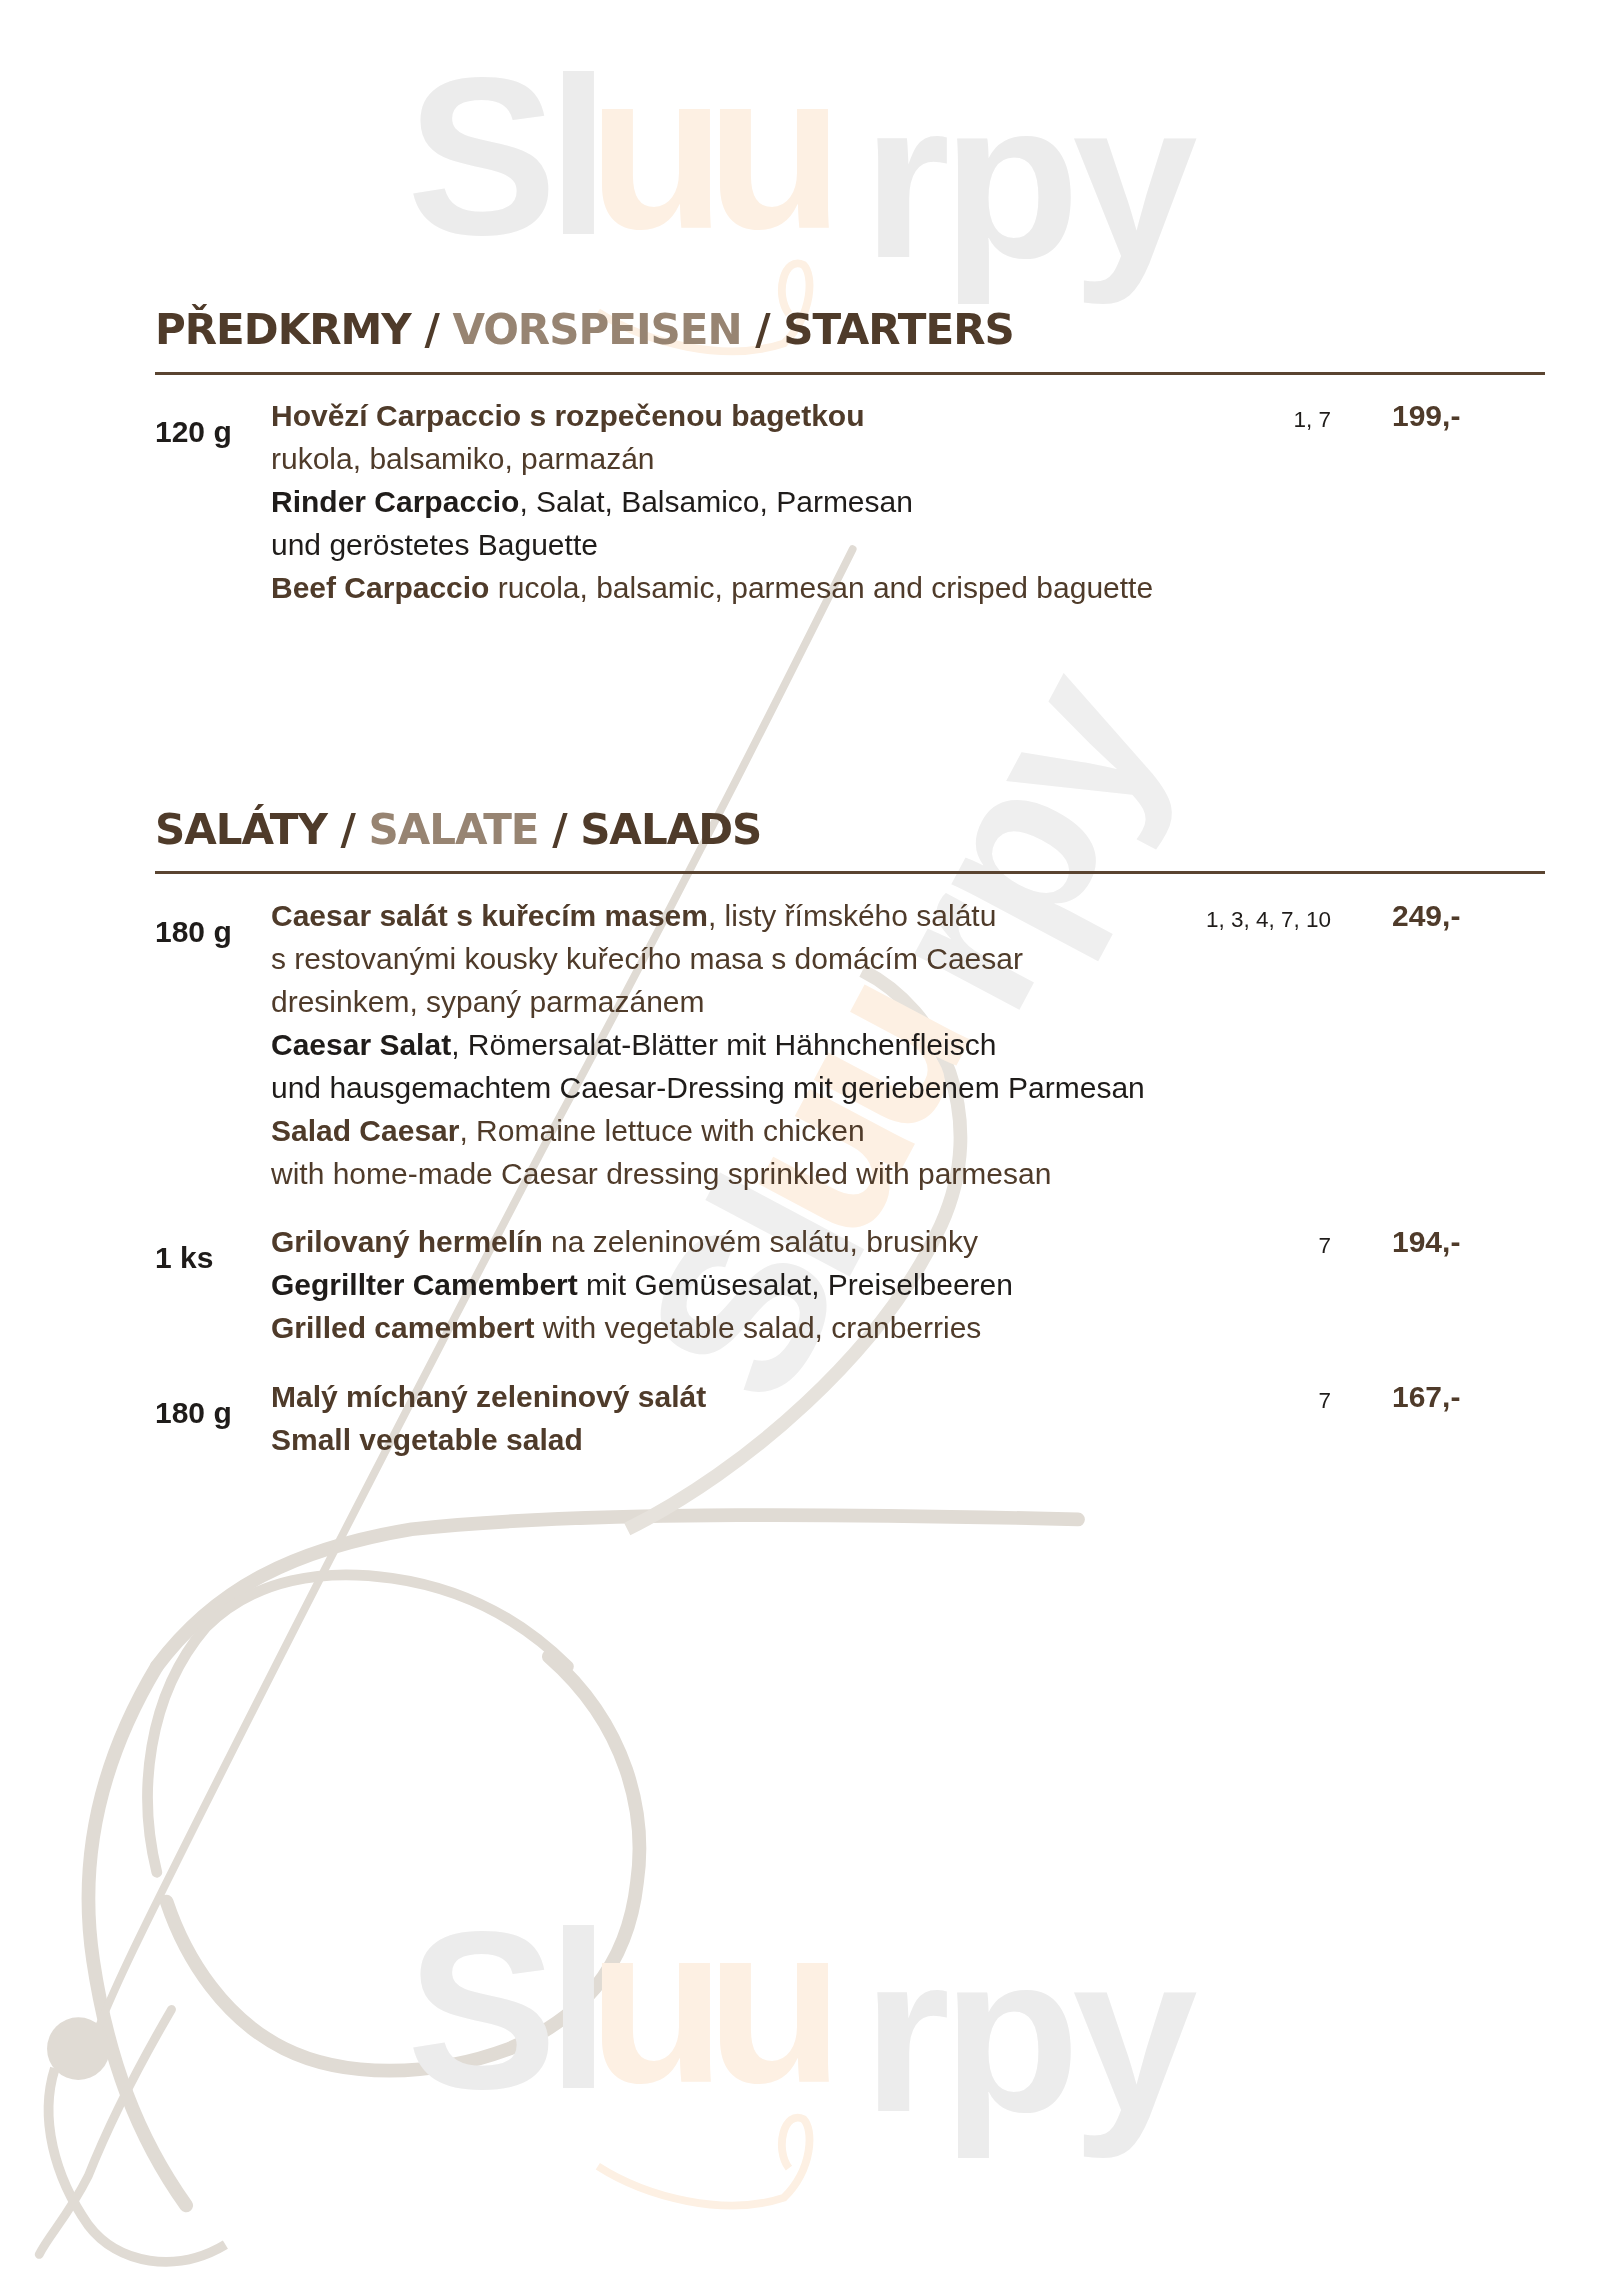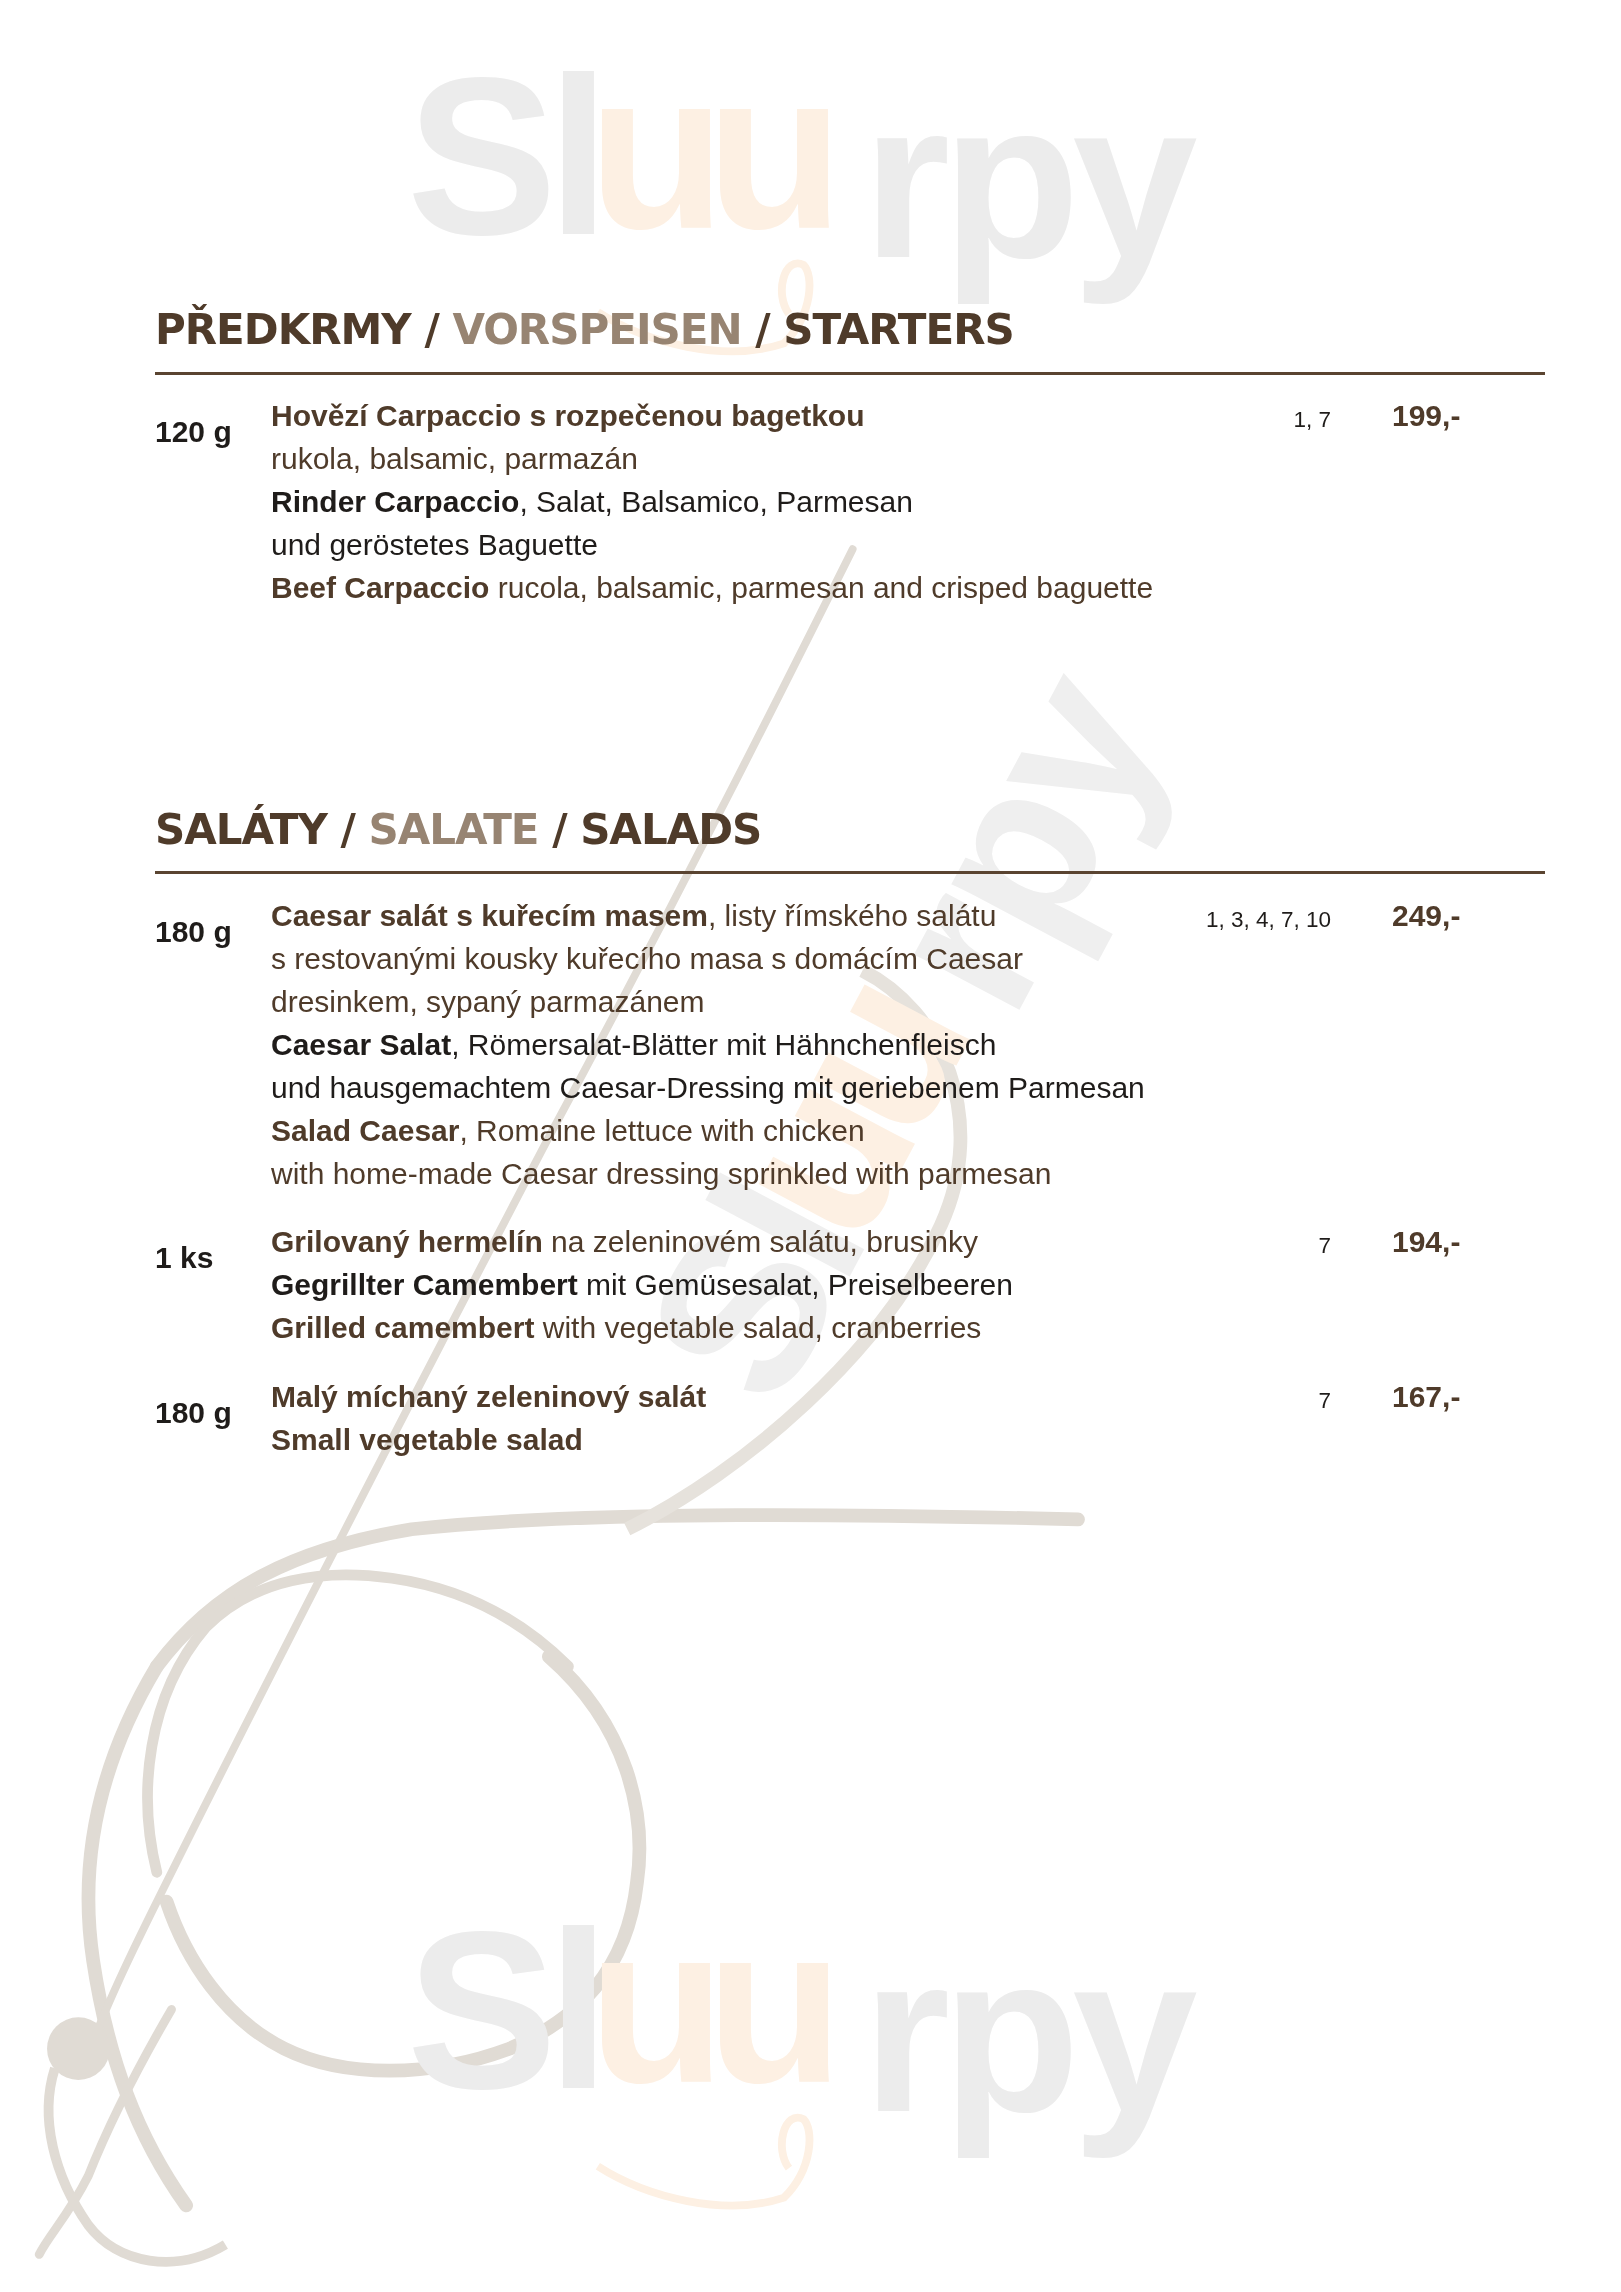--- a/index.html
+++ b/index.html
@@ -88,21 +88,21 @@
 
   <div class="section-title" style="top:309px;">
     <span>PŘEDKRMY</span><span> / </span><span class="de">VORSPEISEN</span><span> / </span><span>STARTERS</span>
   </div>
   <div class="rule" style="top:372px;"></div>
 
   <div class="item" style="top:394px;">
     <div class="qty">120 g</div>
     <div class="lines">
       <div class="line cz"><b>Hovězí Carpaccio s rozpečenou bagetkou</b><span></span></div>
-      <div class="line cz"><b></b><span>rukola, balsamic, parmazán</span></div>
+      <div class="line cz"><b></b><span>rukola, balsamiko, parmazán</span></div>
       <div class="line de"><b>Rinder Carpaccio</b><span>, Salat, Balsamico, Parmesan</span></div>
       <div class="line de"><b></b><span>und geröstetes Baguette</span></div>
       <div class="line en"><b>Beef Carpaccio</b><span> rucola, balsamic, parmesan and crisped baguette</span></div>
     </div>
     <div class="allergens">1, 7</div>
     <div class="price">199,-</div>
   </div>
 
   <div class="section-title" style="top:809px;">
     <span>SALÁTY</span><span> / </span><span class="de">SALATE</span><span> / </span><span>SALADS</span>

